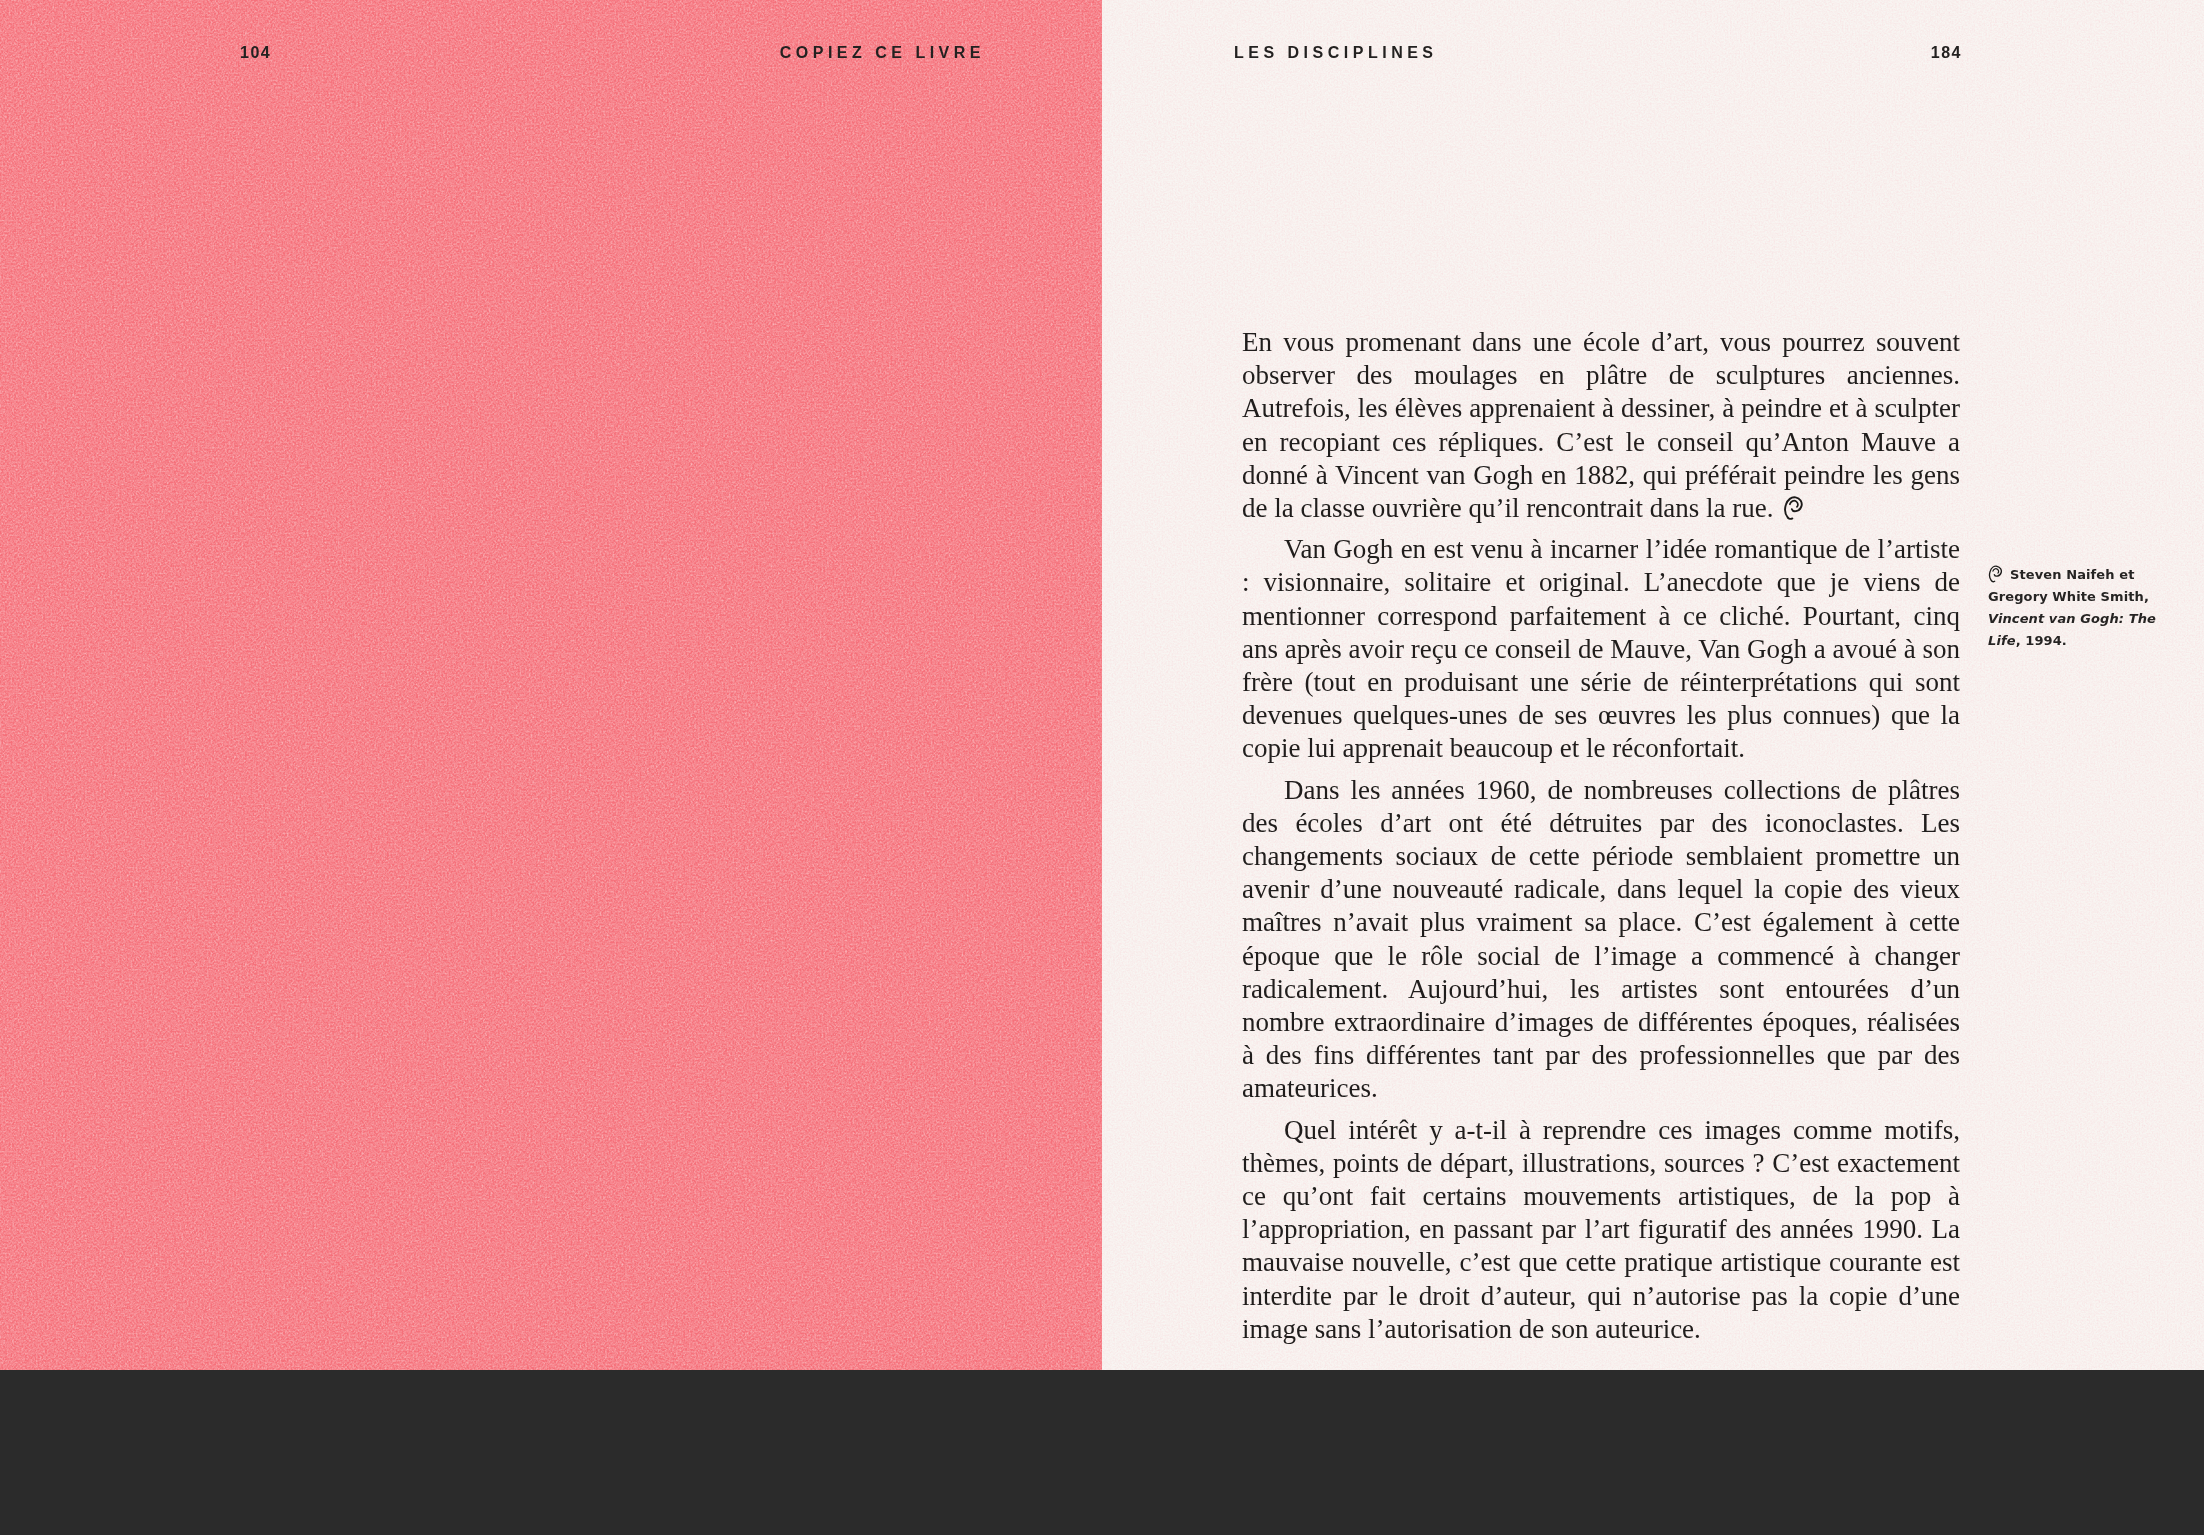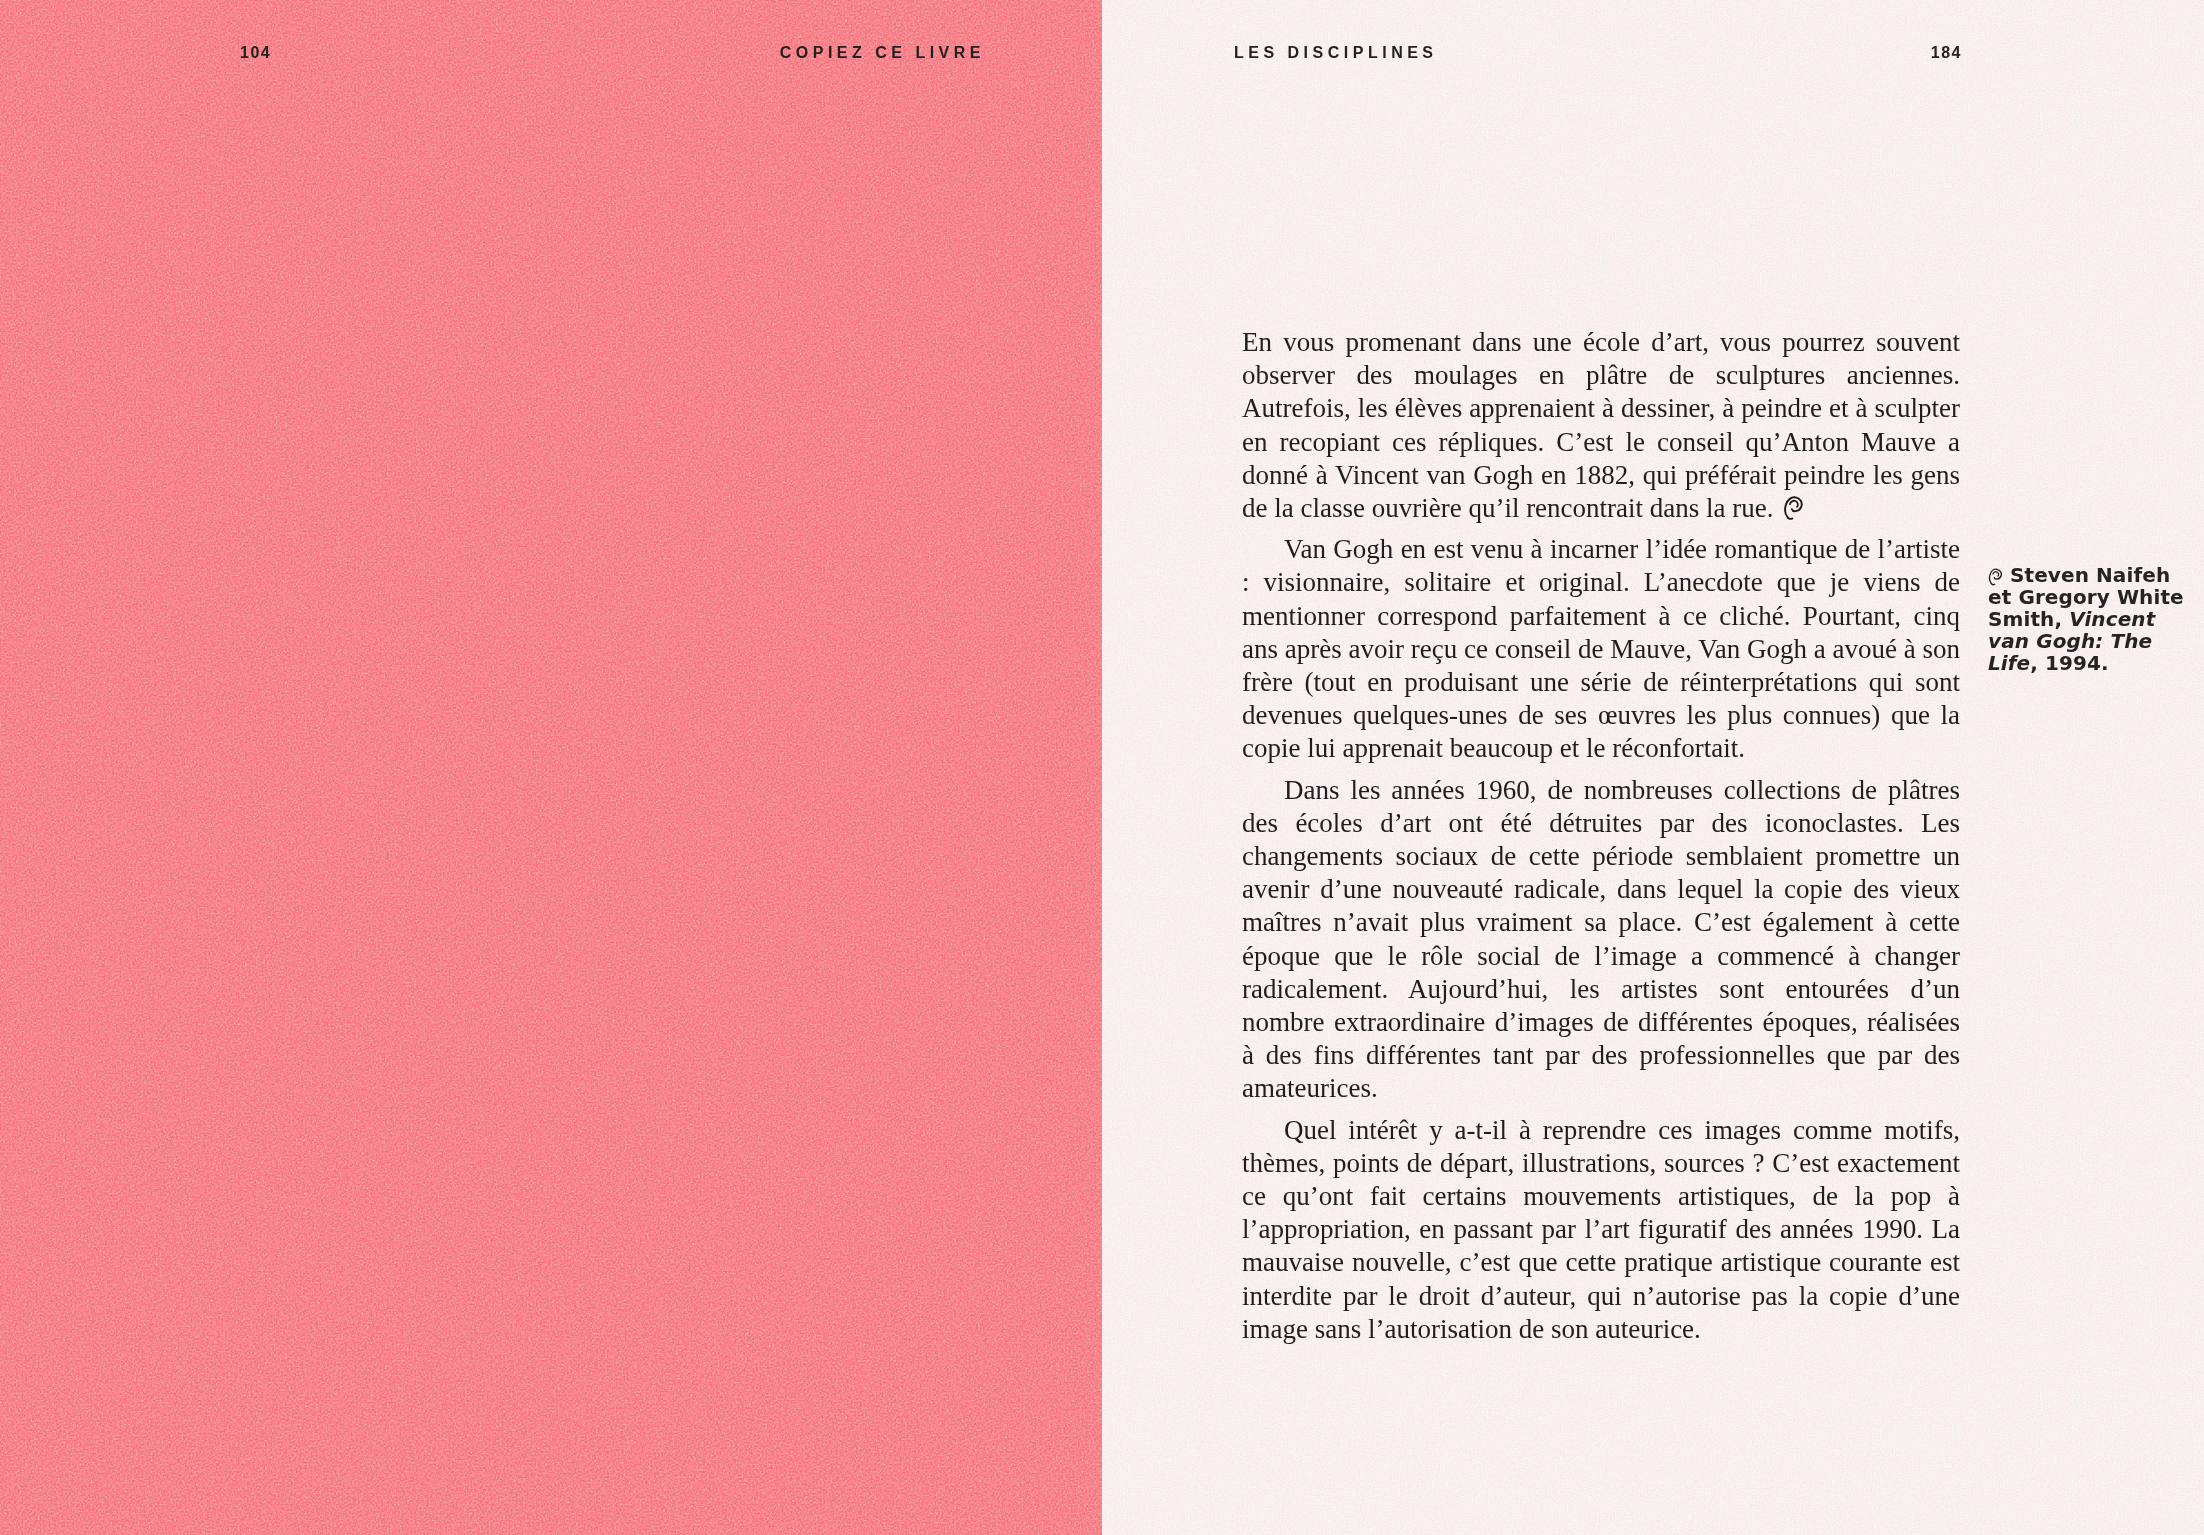--- a/index.html
+++ b/index.html
@@ -1,16 +1,16 @@
 <!DOCTYPE html>
 <html><head>
 <meta charset="utf-8">
 <style>
   html,body{margin:0;padding:0;background:#2b2b2b;}
-  .spread{position:relative;width:2204px;height:1535px;display:flex;overflow:hidden;
+  .spread{position:relative;width:2204px;height:1370px;display:flex;overflow:hidden;
           font-family:"Liberation Serif",serif;}
   .page{position:relative;width:1102px;height:1535px;overflow:hidden;}
   .page.left{background:#f5707a;}
   .page.right{background:#f8f5f2;}
   svg.noise{position:absolute;inset:0;width:100%;height:100%;pointer-events:none;}
 
   .runhead{position:absolute;top:44px;font-family:"Liberation Sans",sans-serif;
            font-weight:700;font-size:16px;letter-spacing:4.5px;color:#232120;white-space:nowrap;}
   .left .runhead{right:117px;}
   .right .runhead{left:132px;}
@@ -24,21 +24,21 @@
            font-family:"DejaVu Sans",sans-serif;font-weight:bold;
            font-size:46px;line-height:51px;letter-spacing:-0.8px;color:#171514;}
 
   .body{position:absolute;left:132px;top:318px;width:734px;
         font-size:27px;line-height:33.2px;text-align:justify;color:#201d1c;}
   .body p{margin:8px;}
   .body p.indent{text-indent:42px;}
 
   .margin-note{position:absolute;left:886px;top:564px;width:196px;
                font-family:"DejaVu Sans",sans-serif;font-weight:700;
-               font-size:20px;line-height:22px;letter-spacing:0.1px;color:#262423;}
+               font-size:13px;line-height:22px;letter-spacing:0.1px;color:#262423;}
   .margin-note i{font-style:italic;}
   svg.ear{color:#1c1a19;}
   svg.ear-inline{width:21px;height:27px;vertical-align:-4px;margin-left:9px;display:inline-block;}
   svg.ear-note{width:15px;height:19px;vertical-align:-4px;margin-right:7px;display:inline-block;}
 </style>
 </head>
 <body>
 
 <div class="spread">
 

